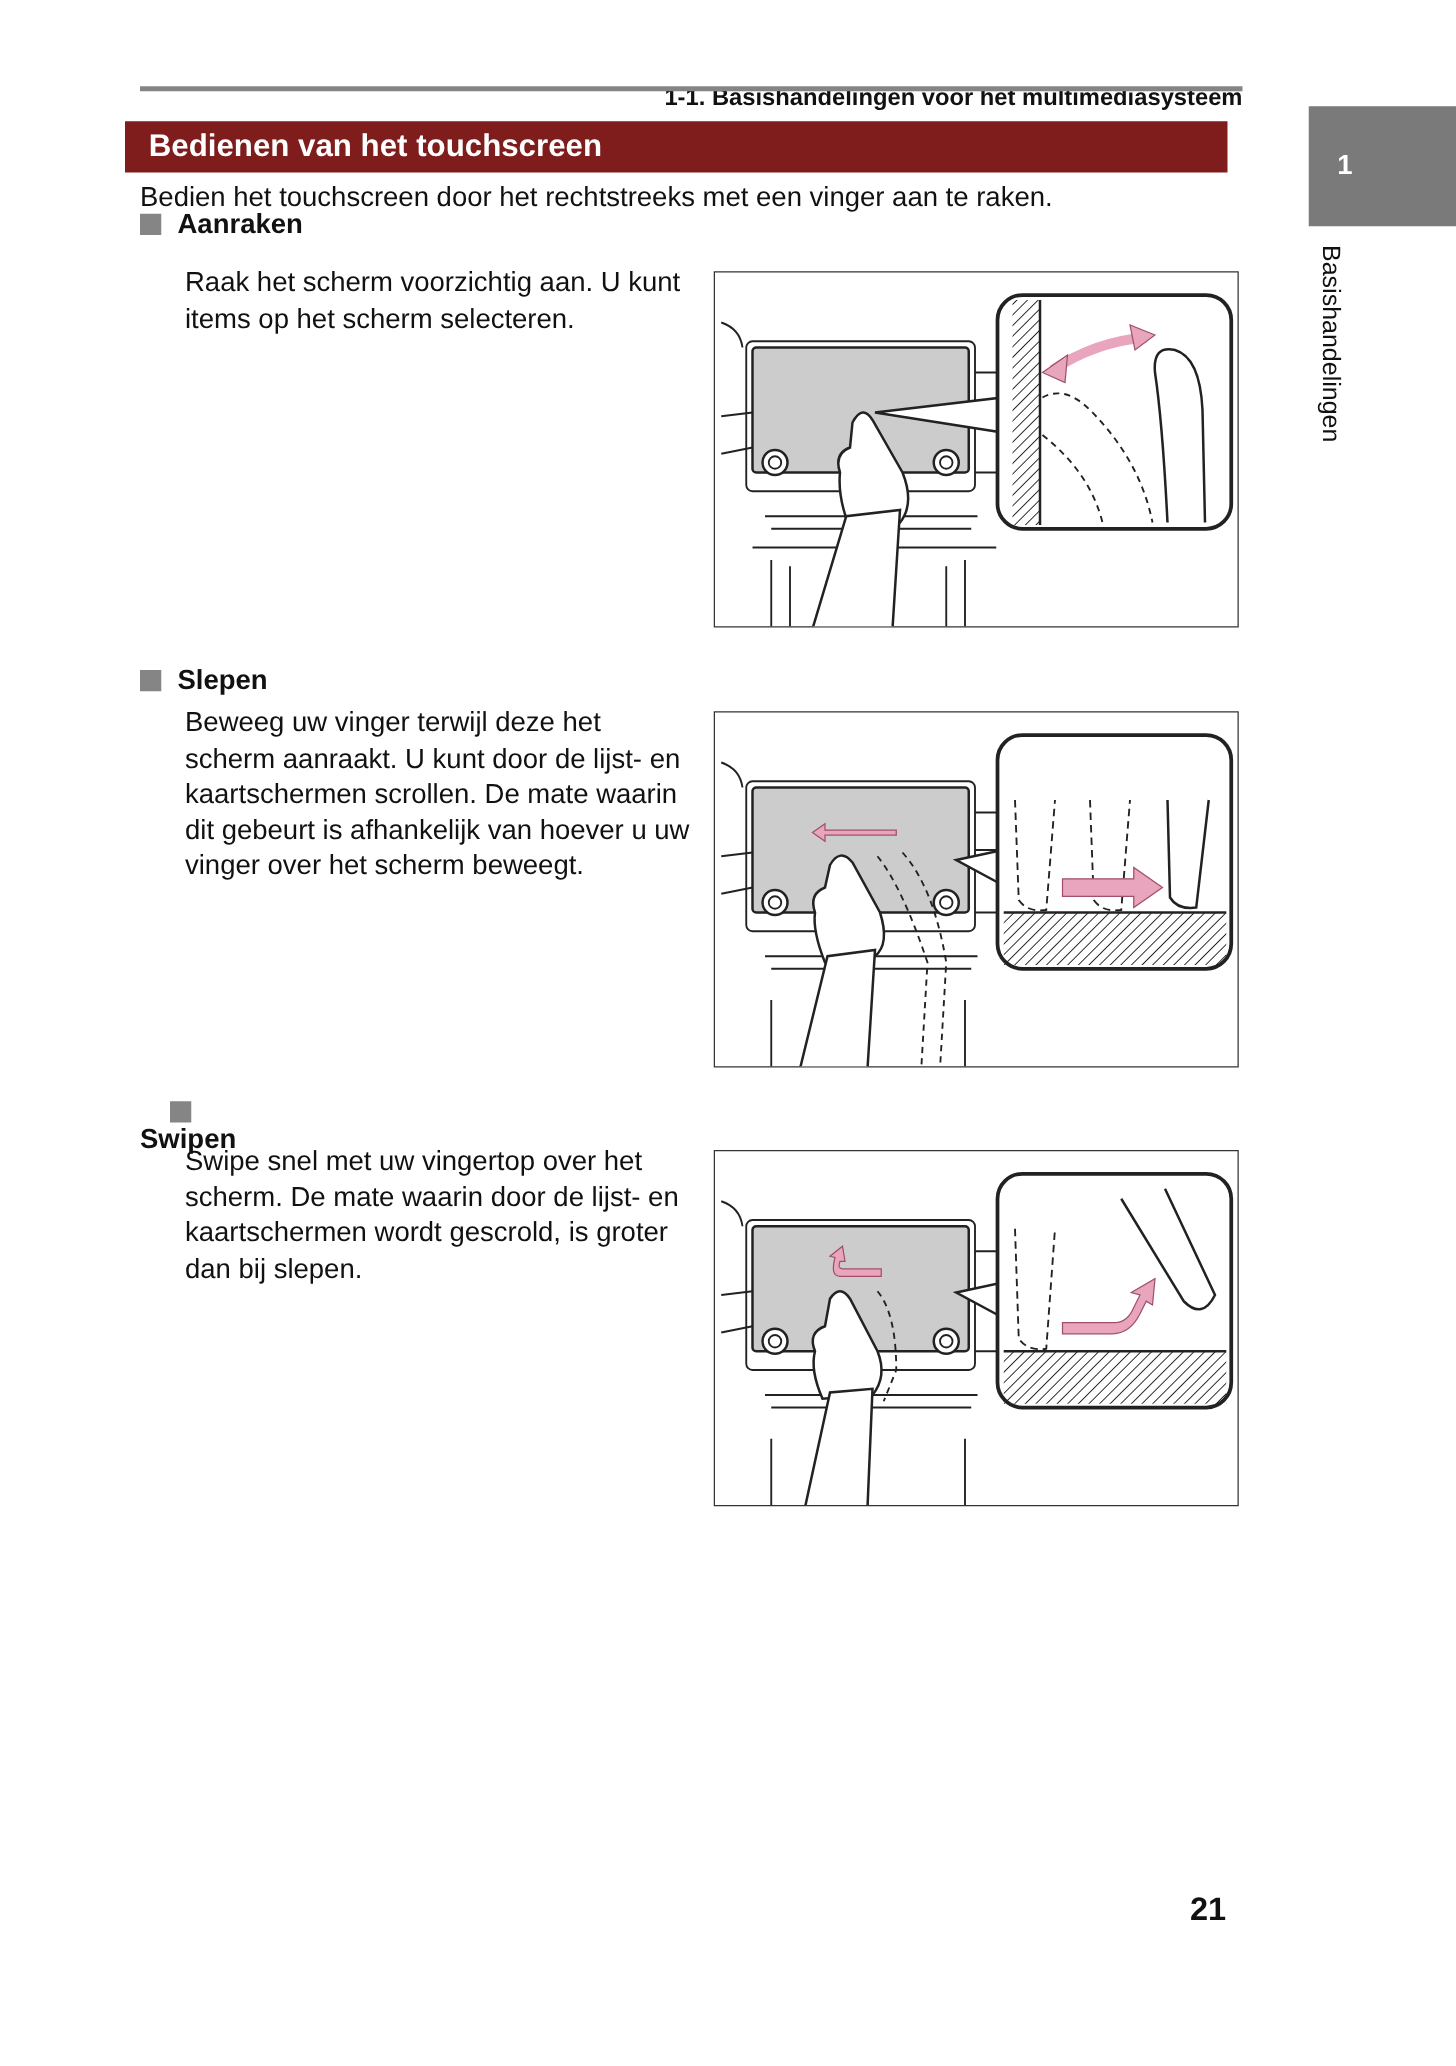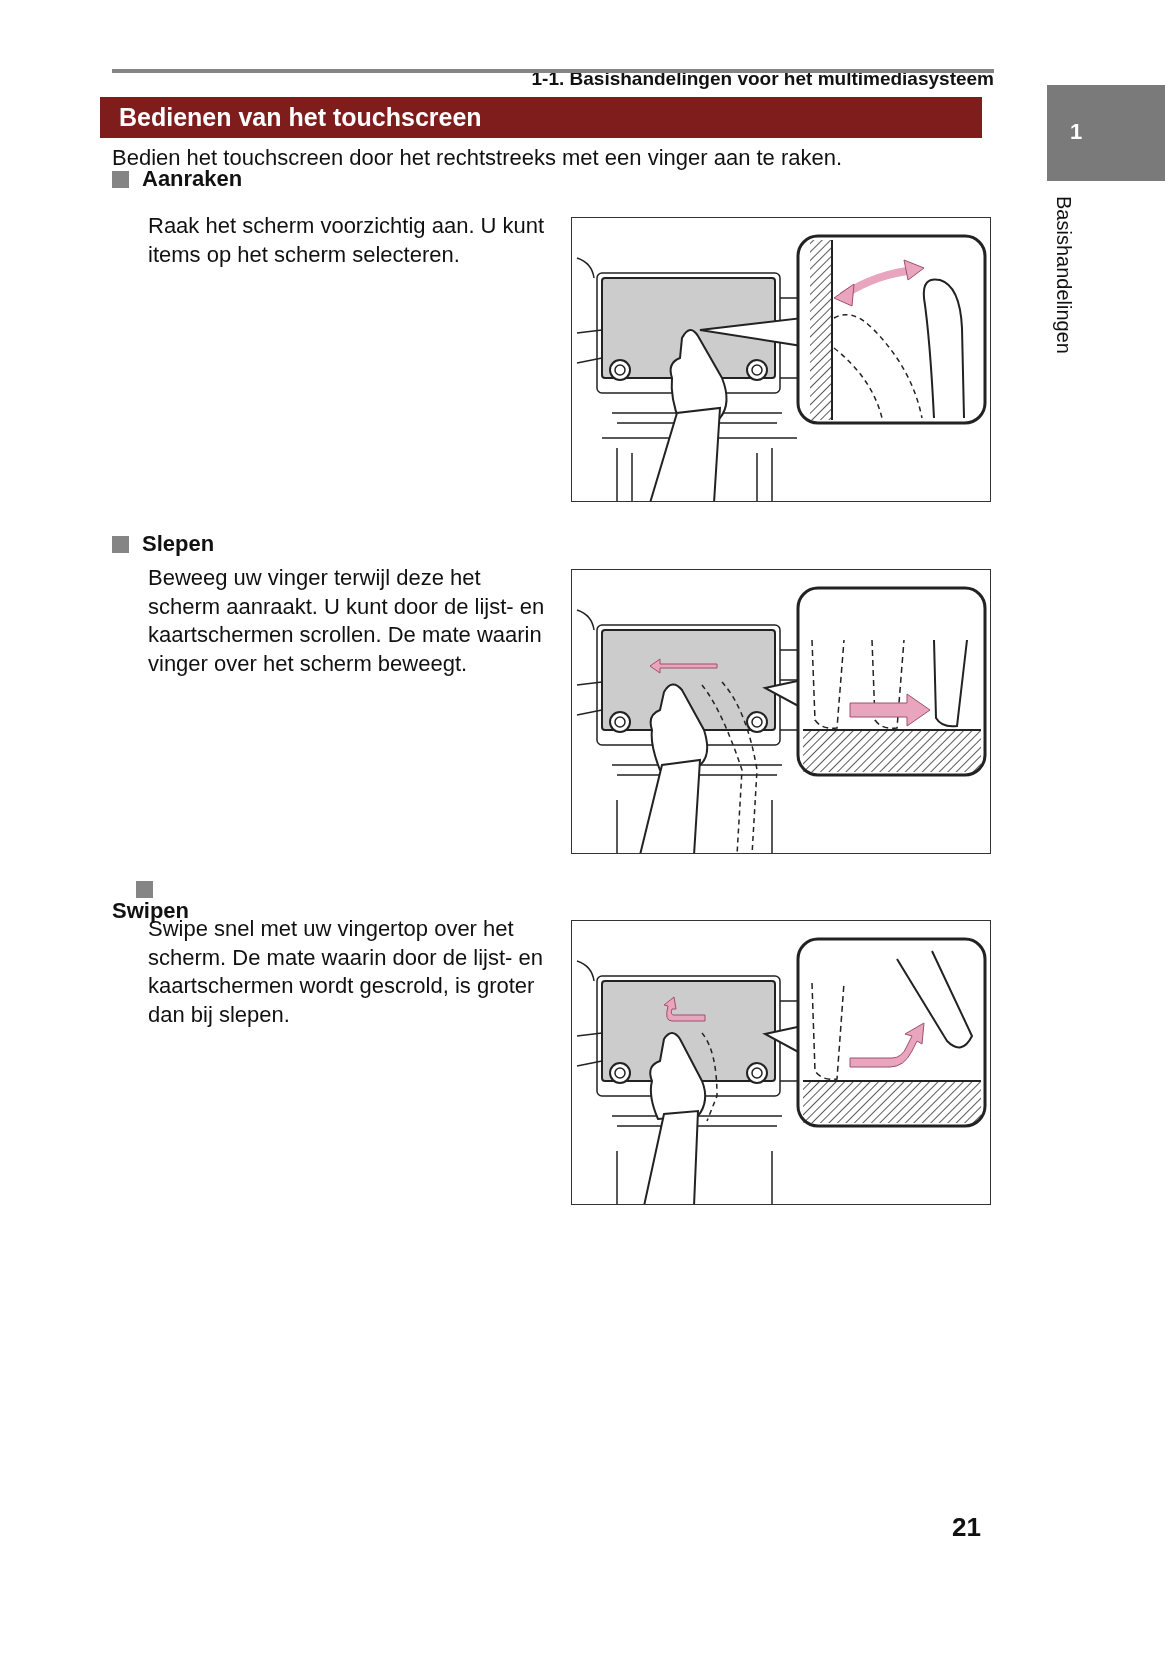--- a/index.html
+++ b/index.html
@@ -82,20 +82,21 @@
 </div>
 
 <div class="subhead" style="top:531px;">
   <span class="sq"></span>
   <span>Slepen</span>
 </div>
 <div class="para" style="top:564px;">
   <div>Beweeg uw vinger terwijl deze het</div>
   <div>scherm aanraakt. U kunt door de lijst- en</div>
   <div>kaartschermen scrollen. De mate waarin</div>
+  <div>dit gebeurt is afhankelijk van hoever u uw</div>
   <div>vinger over het scherm beweegt.</div>
 </div>
 <div class="figure" style="top:569px;">
   <svg width="420" height="285" viewBox="0 0 420 285">
     <g fill="none" stroke="#222" stroke-width="1.5">
       <path d="M5 40 Q20 45 22 60"></path>
         <path d="M5 115 L30 112"></path>
         <path d="M5 145 L30 140"></path>
       <rect x="25" y="55" width="183" height="120" rx="5"></rect>
       <path d="M208 80 L230 80 M208 160 L230 160 M208 110 L230 110"></path>

